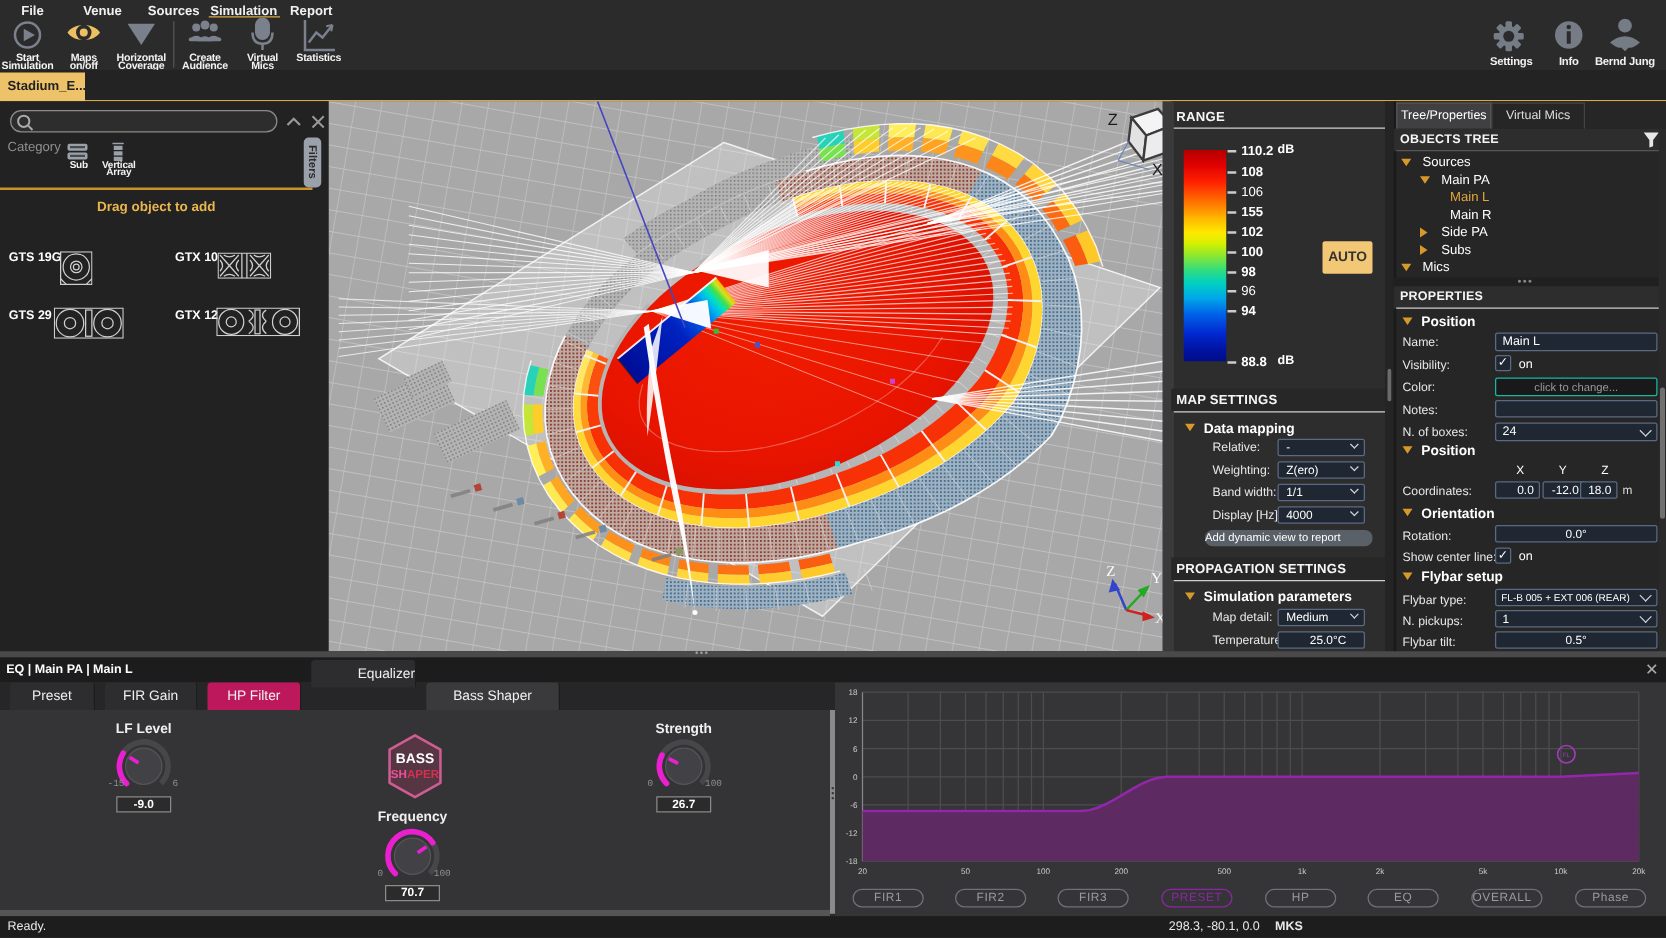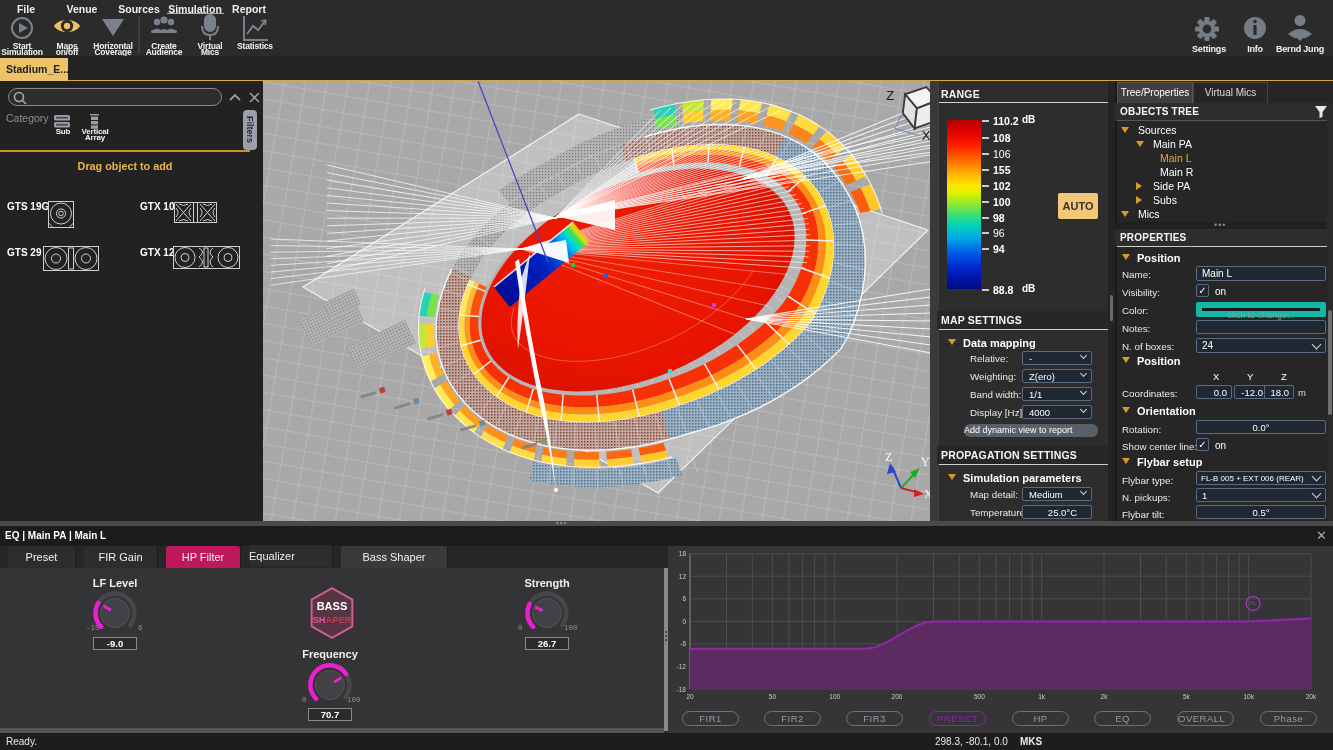--- a/index.html
+++ b/index.html
@@ -722,21 +722,21 @@
 <div class="abs hdr" style="left:1120px;top:232px;font-size:10px">PROPERTIES</div>
 <div class="abs" style="left:1117px;top:246px;width:214px;height:1px;background:#ccc"></div>
 <div class="abs tri-d" style="left:1122px;top:254px"></div>
 <div class="abs" style="left:1137px;top:252px;color:#fff;font-size:11px;font-weight:bold">Position</div>
 <div class="abs plabel" style="left:1122px;top:269px">Name:</div>
 <div class="abs inbox" style="left:1196px;top:266px;width:130px;height:15px;line-height:14px;padding-left:5px;font-size:10px">Main L</div>
 <div class="abs plabel" style="left:1122px;top:287px">Visibility:</div>
 <div class="cb" style="left:1196px;top:284px">✓</div>
 <div class="abs" style="left:1215px;top:286px;color:#fff;font-size:10px">on</div>
 <div class="abs plabel" style="left:1122px;top:305px">Color:</div>
-<div class="abs" style="left:1196px;top:302px;width:130px;height:15px;background:#191919;border:6px solid #14b8a6;border-radius:2px;color:#9a9a9a;font-size:9px;text-align:center;line-height:14px">click to change...</div>
+<div class="abs" style="left:1196px;top:302px;width:130px;height:15px;background:#191919;border:1px solid #14b8a6;border-radius:2px;color:#9a9a9a;font-size:9px;text-align:center;line-height:14px">click to change...</div>
 <div class="abs plabel" style="left:1122px;top:323px">Notes:</div>
 <div class="abs inbox" style="left:1196px;top:320px;width:130px;height:14px"></div>
 <div class="abs plabel" style="left:1122px;top:341px">N. of boxes:</div>
 <div class="abs dd" style="left:1196px;top:338px;width:130px;height:15px;line-height:14px;padding-left:5px;font-size:10px">24<span class="chev"></span></div>
 <div class="abs tri-d" style="left:1122px;top:357px"></div>
 <div class="abs" style="left:1137px;top:355px;color:#fff;font-size:11px;font-weight:bold">Position</div>
 <div class="abs" style="left:1213px;top:371px;color:#fff;font-size:9.5px">X</div>
 <div class="abs" style="left:1247px;top:371px;color:#fff;font-size:9.5px">Y</div>
 <div class="abs" style="left:1281px;top:371px;color:#fff;font-size:9.5px">Z</div>
 <div class="abs plabel" style="left:1122px;top:388px">Coordinates:</div>
@@ -764,21 +764,21 @@
 <div class="abs" style="left:0;top:521px;width:1333px;height:5px;background:#4a4a4a"></div>
 <div class="abs" style="left:556px;top:520px;width:24px;height:6px;color:#999;font-size:8px;line-height:5px;letter-spacing:1px">•••</div>
 <div class="abs" style="left:0;top:526px;width:1333px;height:205px;background:#343436"></div>
 <div class="abs" style="left:0;top:526px;width:1333px;height:20px;background:#1c1c1c"></div>
 <div class="abs" style="left:5px;top:530px;color:#fff;font-size:10px;font-weight:bold">EQ | Main PA | Main L</div>
 <div class="abs" style="left:1316px;top:528px;color:#aaa;font-size:13px">✕</div>
 <div class="abs" style="left:0;top:546px;width:1333px;height:22px;background:#262628"></div>
 <div class="abs" style="left:8px;top:546px;width:68px;height:22px;background:#2d2d2f;border-right:1px solid #1c1c1c;color:#f0f0f0;font-size:11px;text-align:center;line-height:22px;border-radius:3px 3px 0 0">Preset</div>
 <div class="abs" style="left:84px;top:546px;width:74px;height:22px;background:#2d2d2f;border-right:1px solid #1c1c1c;color:#f0f0f0;font-size:11px;text-align:center;line-height:22px;border-radius:3px 3px 0 0">FIR Gain</div>
 <div class="abs" style="left:166px;top:546px;width:75px;height:22px;background:#be185d;border-right:1px solid #1c1c1c;color:#f0f0f0;font-size:11px;text-align:center;line-height:22px;border-radius:3px 3px 0 0">HP Filter</div>
-<div class="abs" style="left:249px;top:545px;width:84px;height:22px;background:#2d2d2f;border-right:1px solid #1c1c1c;color:#f0f0f0;font-size:11px;text-align:left;line-height:22px;border-radius:3px 3px 0 0">Equalizer</div>
+<div class="abs" style="left:249px;top:528px;width:84px;height:22px;background:#2d2d2f;border-right:1px solid #1c1c1c;color:#f0f0f0;font-size:11px;text-align:right;line-height:22px;border-radius:3px 3px 0 0">Equalizer</div>
 <div class="abs" style="left:341px;top:546px;width:107px;height:22px;background:#3a3a3c;border-right:1px solid #1c1c1c;color:#f0f0f0;font-size:11px;text-align:center;line-height:22px;border-radius:3px 3px 0 0">Bass Shaper</div>
 <svg class="abs" style="left:0;top:568px" width="664px" height="163" viewBox="0 0 664 163">
 <path d="M98.5 34.6 A19.5 19.5 0 1 1 128.8 58.8" stroke="#47474a" stroke-width="4.5" fill="none"></path>
       <path d="M101.2 58.8 A19.5 19.5 0 0 1 98.5 34.6" stroke="#ea1fd0" stroke-width="4.5" fill="none" stroke-linecap="round"></path>
       <circle cx="115.0" cy="45.0" r="14.5" fill="#424246"></circle>
       <circle cx="115.0" cy="45.0" r="14.5" fill="none" stroke="#555558" stroke-width="1"></circle>
       <line x1="110.8" y1="42.3" x2="103.6" y2="37.8" stroke="#ea1fd0" stroke-width="3"></line>
 <path d="M529.6 36.1 A19.5 19.5 0 1 1 560.8 58.8" stroke="#47474a" stroke-width="4.5" fill="none"></path>
       <path d="M533.2 58.8 A19.5 19.5 0 0 1 529.6 36.1" stroke="#ea1fd0" stroke-width="4.5" fill="none" stroke-linecap="round"></path>
       <circle cx="547.0" cy="45.0" r="14.5" fill="#424246"></circle>

